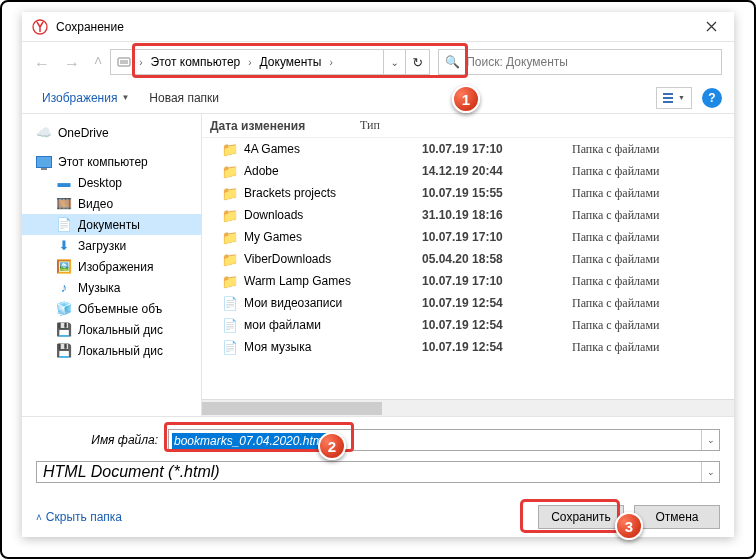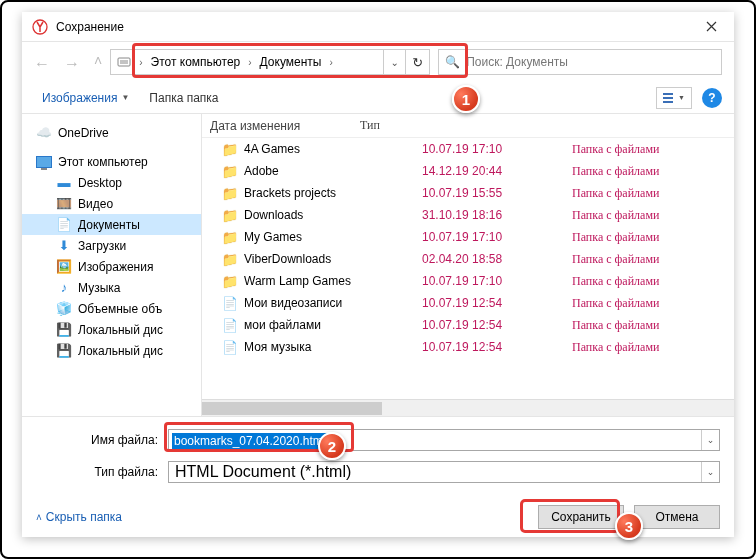--- a/index.html
+++ b/index.html
@@ -35,30 +35,30 @@
   .navitem { display:flex; align-items:center; gap:6px; font-size:12px; padding:3px 6px 3px 14px; cursor:pointer; white-space:nowrap; height:21px; }
   .navitem.sub { padding-left:34px; }
   .navitem.sel { background:#cce8ff; }
   .nicon { width:16px; height:16px; display:inline-flex; align-items:center; justify-content:center; font-size:13px; }
   .folder-y { color:#f9c846; text-shadow: 0 0 1px #c79b1a; }
   .spacer { height:8px; }
   .listpane { flex:1; display:flex; flex-direction:column; position:relative; }
   .cols { display:flex; height:24px; align-items:center; font-size:12px; color:#444; border-bottom:1px solid #eee; }
   .cols > div { padding:0 8px; }
   .c-name { flex:0 0 220px; }
-  .c-date { flex:0 0 150px; }
+  .c-date { flex:0 0 150px;font-weight:bold; }
   .c-type { flex:1;font-family:Liberation Serif, serif; }
   .rows { flex:1; overflow-y:auto; overflow-x:auto; }
   .row { display:flex; height:22px; align-items:center; font-size:12px; }
   .row .c-name { display:flex; align-items:center; gap:6px; padding-left:20px; }
   .row .ficon { width:16px; height:16px; display:inline-flex; align-items:center; justify-content:center; font-size:13px; }
-  .row .c-date, .row .c-type { color:#be185d; }
+  .row .c-date, .row .c-type { color:#404040; }
   .hscroll { height:17px; background:#f0f0f0; border-top:1px solid #ddd; position:relative; }
   .hscroll .thumb { position:absolute; left:0; top:2px; height:13px; width:180px; background:#cdcdcd; }
-  .bottompanel { padding:10px 14px 6px 14px; border-top:1px solid #e5e5e5; position:relative; }
+  .bottompanel { padding:10px 14px 6px 14px; border-top:1px solid #e5e5e5; position:relative;font-style:italic; }
   .frow { display:flex; align-items:center; height:26px; margin-bottom:6px; }
   .frow label { width:132px; text-align:right; font-size:12px; padding-right:10px; }
   .frow .field { flex:1; height:22px; border:1px solid #a7a7a7; background:#fff; display:flex; align-items:center; position:relative; }
   .frow .field .seltext { font-size:16px; padding:0 6px; }
   .frow .field .dropbtn { width:18px; border-left:1px solid #ccc; text-align:center; font-size:9px; color:#555; height:100%; display:flex; align-items:center; justify-content:center; margin-left:auto; }
   .sel-highlight { background:#0078d7; color:#fff; padding:1px 2px; font-size:12px; }
   .hl2 { position:absolute; left:142px; top:5px; width:190px; height:30px; border:3px solid #e53935; border-radius:4px; pointer-events:none; z-index:50; }
   .footer { display:flex; align-items:center; padding:8px 14px; gap:10px; position:relative; }
   .hidefolders { display:flex; align-items:center; gap:4px; font-size:12px; color:#1a5fb4; cursor:pointer; }
   .btns { margin-left:auto; display:flex; gap:10px; }
@@ -119,21 +119,21 @@
       <span>Поиск: Документы</span>
     </div>
   </div>
 
   <div class="toolbar">
     <div class="tbtn">
       <span>Изображения</span>
       <span class="tdrop">▼</span>
     </div>
     <div class="tbtn plain">
-      <span>Папка папка</span>
+      <span>Новая папки</span>
     </div>
     <div class="right">
       <div class="viewbtn">
         <span class="bars">
             <i></i>
             <i></i>
             <i></i>
           </span>
         <span class="tdrop" style="font-size:7px; margin-left:3px;">▼</span>
       </div>
@@ -236,21 +236,21 @@
               <span>My Games</span>
             </div>
             <div class="c-date">10.07.19 17:10</div>
             <div class="c-type">Папка с файлами</div>
           </div>
           <div class="row">
             <div class="c-name">
               <span class="ficon folder-y">📁</span>
               <span>ViberDownloads</span>
             </div>
-            <div class="c-date">02.04.20 18:58</div>
+            <div class="c-date">05.04.20 18:58</div>
             <div class="c-type">Папка с файлами</div>
           </div>
           <div class="row">
             <div class="c-name">
               <span class="ficon folder-y">📁</span>
               <span>Warm Lamp Games</span>
             </div>
             <div class="c-date">10.07.19 17:10</div>
             <div class="c-type">Папка с файлами</div>
           </div>
@@ -287,21 +287,20 @@
 
   <div class="bottompanel">
     <div class="frow">
       <label>Имя файла:</label>
       <div class="field">
         <span style="padding-left:3px;"><span class="sel-highlight">bookmarks_07.04.2020.html</span></span>
         <span class="dropbtn">⌄</span>
       </div>
     </div>
     <div class="frow">
-      <label>Тип файла:</label>
       <div class="field">
         <span class="seltext">HTML Document (*.html)</span>
         <span class="dropbtn">⌄</span>
       </div>
     </div>
     <div class="hl2"></div>
   </div>
 
   <div class="footer">
     <div class="hidefolders">

